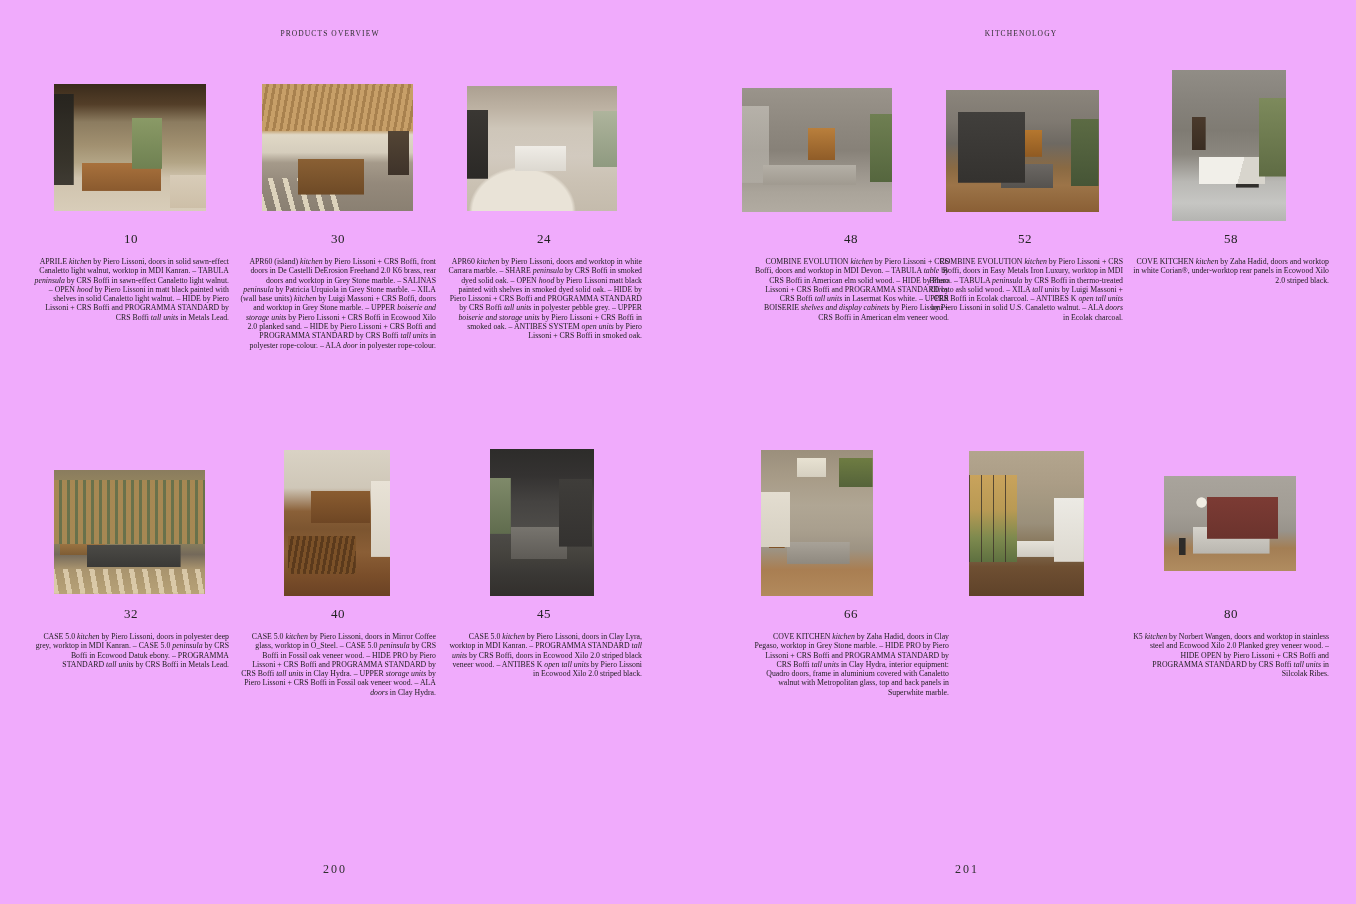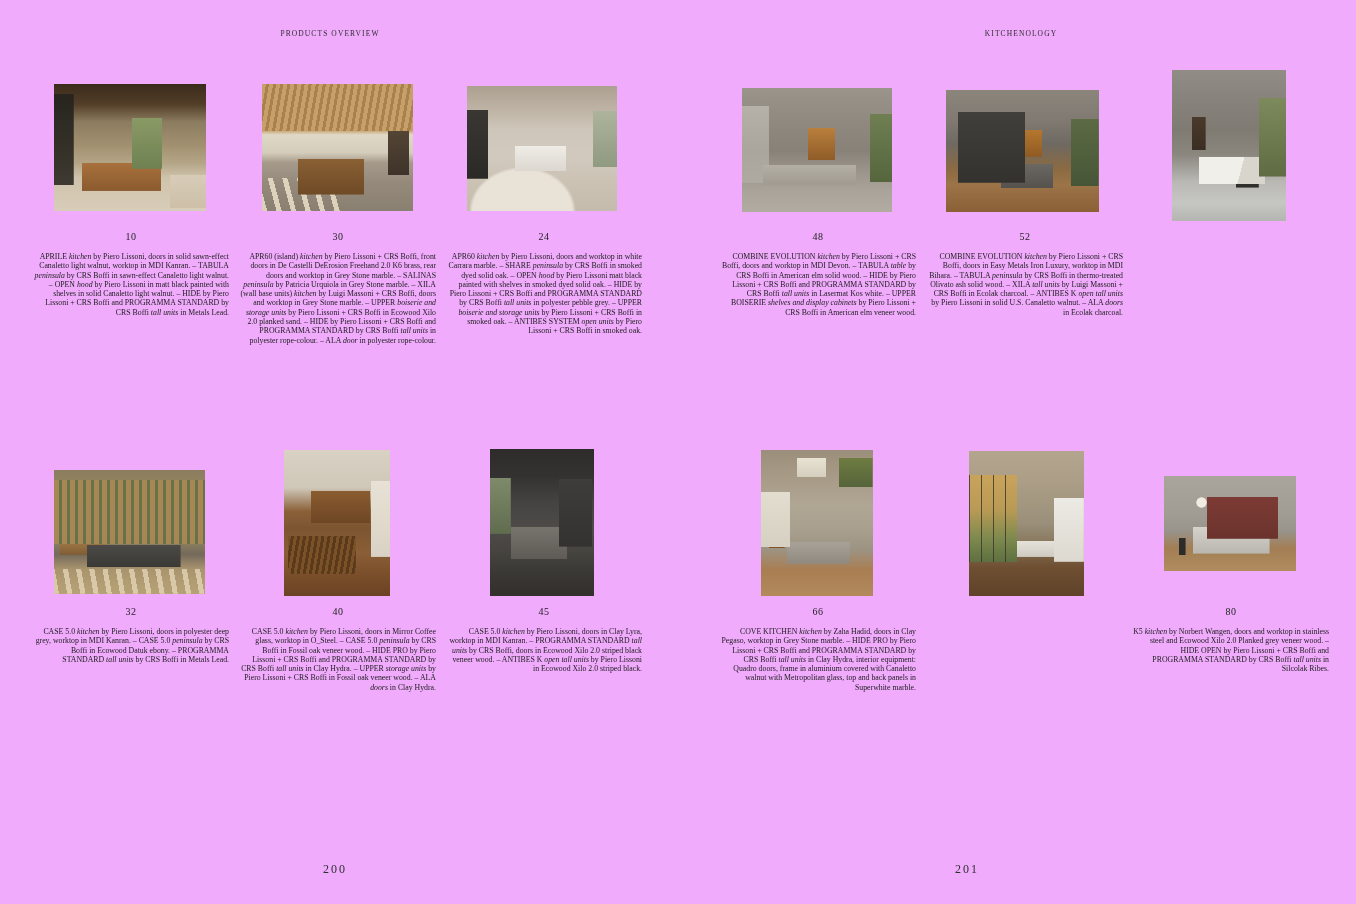--- a/index.html
+++ b/index.html
@@ -9,23 +9,23 @@
           font-size:7.5px;letter-spacing:1.1px;color:#2e2e2e;}
   .rh-left{left:220px;}
   .rh-right{left:911px;}
   .page-number{position:absolute;top:862px;width:80px;text-align:center;
           font-size:12px;letter-spacing:2px;color:#2e2e2e;}
   .pn-left{left:295px;}
   .pn-right{left:927px;}
 
   .item{position:absolute;width:196px;}
   .c1{left:33px;}  .c2{left:240px;} .c3{left:446px;}
-  .c4{left:720px;} .c5{left:927px;} .c6{left:1133px;}
+  .c4{left:753px;} .c5{left:927px;} .c6{left:1133px;}
   .row-top{top:231px;} .row-bottom{top:606px;}
-  .item-number{display:block;text-align:center;font-size:10px;letter-spacing:.6px;color:#222;}
+  .item-number{display:block;text-align:center;font-size:13px;letter-spacing:.6px;color:#222;}
   .item-caption{margin-top:10px;font-size:7.8px;line-height:9.3px;text-align:right;color:#1c1c1c;}
   .item-caption i{font-style:italic;}
 
   .photo{position:absolute;background-repeat:no-repeat;background-color:#9a948c;}
 
   .ph10{left:54px;top:84px;width:152px;height:127px;background-image:
     linear-gradient(180deg,rgba(38,36,31,.95),rgba(46,43,36,.9)),
     linear-gradient(180deg,#8a9a66,#6f8152),
     linear-gradient(180deg,#a8713c,#8a5a2e),
     linear-gradient(180deg,#d8ccb8,#cdbfa8),
@@ -170,20 +170,24 @@
   </div>
 
   <div class="item c4 row-top">
     <span class="item-number">48</span>
     <div class="item-caption"><span>COMBINE EVOLUTION </span><i>kitchen</i><span> by Piero Lissoni + CRS Boffi, doors and worktop in MDI Devon. – TABULA </span><i>table</i><span> by CRS Boffi in American elm solid wood. – HIDE by Piero Lissoni + CRS Boffi and PROGRAMMA STANDARD by CRS Boffi </span><i>tall units</i><span> in Lasermat Kos white. – UPPER BOISERIE </span><i>shelves and display cabinets</i><span> by Piero Lissoni + CRS Boffi in American elm veneer wood.</span></div>
   </div>
   <div class="item c5 row-top">
     <span class="item-number">52</span>
     <div class="item-caption"><span>COMBINE EVOLUTION </span><i>kitchen</i><span> by Piero Lissoni + CRS Boffi, doors in Easy Metals Iron Luxury, worktop in MDI Bihara. – TABULA </span><i>peninsula</i><span> by CRS Boffi in thermo-treated Olivato ash solid wood. – XILA </span><i>tall units</i><span> by Luigi Massoni + CRS Boffi in Ecolak charcoal. – ANTIBES K </span><i>open tall units</i><span> by Piero Lissoni in solid U.S. Canaletto walnut. – ALA </span><i>doors</i><span> in Ecolak charcoal.</span></div>
   </div>
+  <div class="item c6 row-top">
+    <span class="item-number">58</span>
+    <div class="item-caption"><span>COVE KITCHEN </span><i>kitchen</i><span> by Zaha Hadid, doors and worktop in white Corian®, under-worktop rear panels in Ecowood Xilo 2.0 striped black.</span></div>
+  </div>
 
   <div class="item c4 row-bottom">
     <span class="item-number">66</span>
     <div class="item-caption"><span>COVE KITCHEN </span><i>kitchen</i><span> by Zaha Hadid, doors in Clay Pegaso, worktop in Grey Stone marble. – HIDE PRO by Piero Lissoni + CRS Boffi and PROGRAMMA STANDARD by CRS Boffi </span><i>tall units</i><span> in Clay Hydra, interior equipment: Quadro doors, frame in aluminium covered with Canaletto walnut with Metropolitan glass, top and back panels in Superwhite marble.</span></div>
   </div>
   <div class="item c6 row-bottom">
     <span class="item-number">80</span>
     <div class="item-caption"><span>K5 </span><i>kitchen</i><span> by Norbert Wangen, doors and worktop in stainless steel and Ecowood Xilo 2.0 Planked grey veneer wood. – HIDE OPEN by Piero Lissoni + CRS Boffi and PROGRAMMA STANDARD by CRS Boffi </span><i>tall units</i><span> in Silcolak Ribes.</span></div>
   </div>
 

